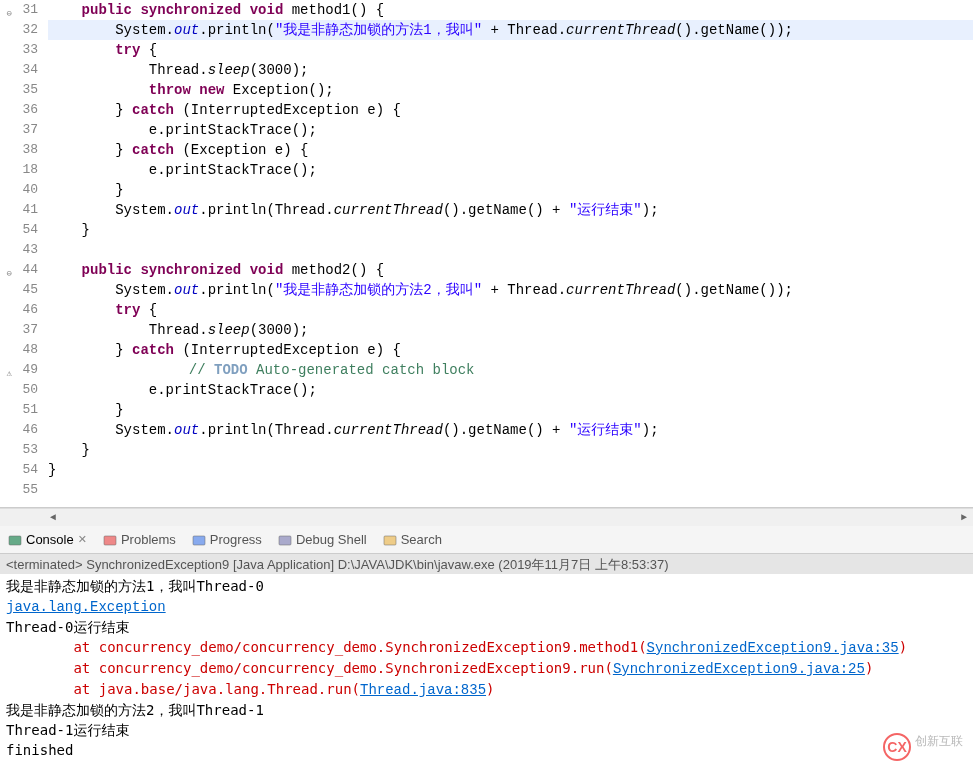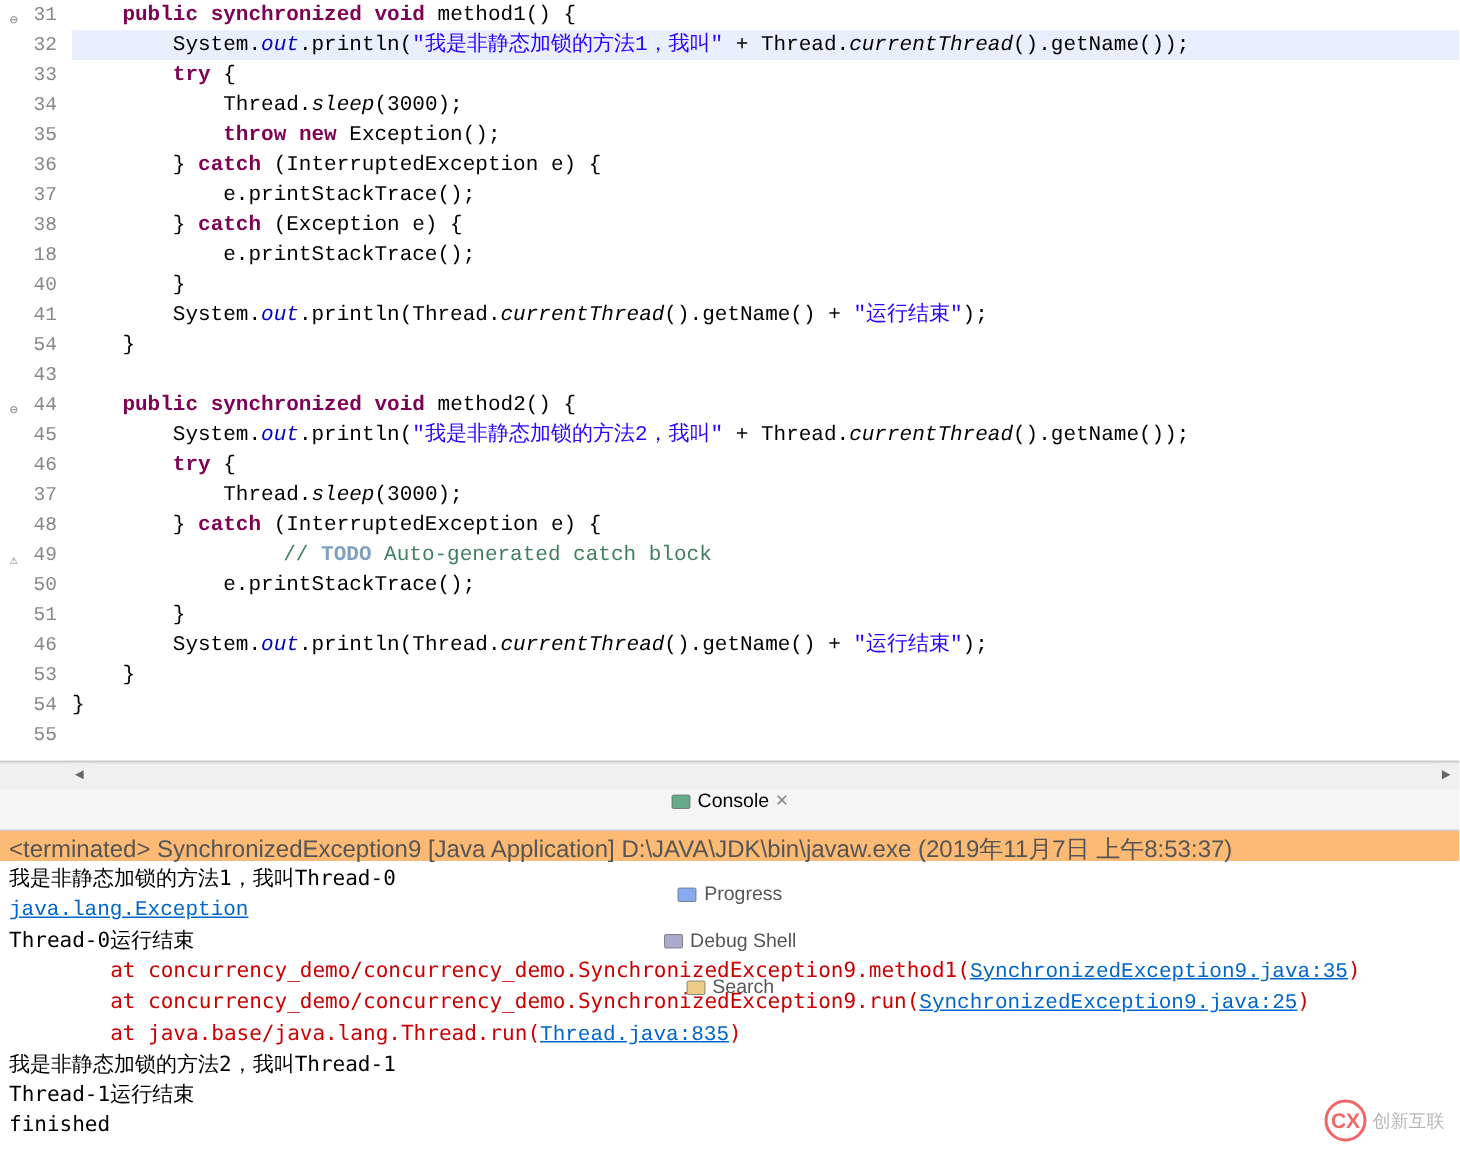--- a/index.html
+++ b/index.html
@@ -88,40 +88,39 @@
 .tabs-row {
   height: 28px;
   display: flex;
   align-items: center;
   border-bottom: 1px solid #ccc;
   background: #f5f5f5;
   padding: 0 8px;
   gap: 16px;
   font-family: "Segoe UI", Tahoma, sans-serif;
   font-size: 13px;
-  flex-direction: column;
 }
 .tab {
   display: flex;
   align-items: center;
   gap: 4px;
   color: #555;
   cursor: pointer;
 }
 .tab.active {
   color: #000;
 }
 .tab-icon { width: 14px; height: 14px; display: inline-block; }
 .tab-close { font-size: 11px; color: #888;}
 .console-header {
   height: 20px;
   padding: 2px 6px;
-  background: #fdba74;
+  background: #e5e5e5;
   font-family: "Segoe UI", Tahoma, sans-serif;
-  font-size: 16px;
+  font-size: 13px;
   color: #555;
 }
 .console-body {
   flex: 1;
   padding: 2px 6px;
   font-family: Consolas, monospace;
   font-size: 14px;
   line-height: 20px;
   white-space: pre;
   overflow: hidden;
@@ -130,21 +129,20 @@
 .link { color: #0066cc; text-decoration: underline; cursor: pointer; font-family: Liberation Mono, monospace; }
 .watermark {
   position: absolute;
   right: 10px;
   bottom: 20px;
   opacity: 0.6;
   font-family: sans-serif;
   font-size: 12px;
   color: #888;
   display: flex;
-  align-items: center;
   gap: 4px;
 }
 .watermark-logo {
   width: 28px; height: 28px; border: 2px solid #e00; border-radius: 50%;
   display: flex; align-items: center; justify-content: center;
   color: #e00; font-weight: bold; font-size: 14px;
 }
 </style>
 </head>
 <body>

